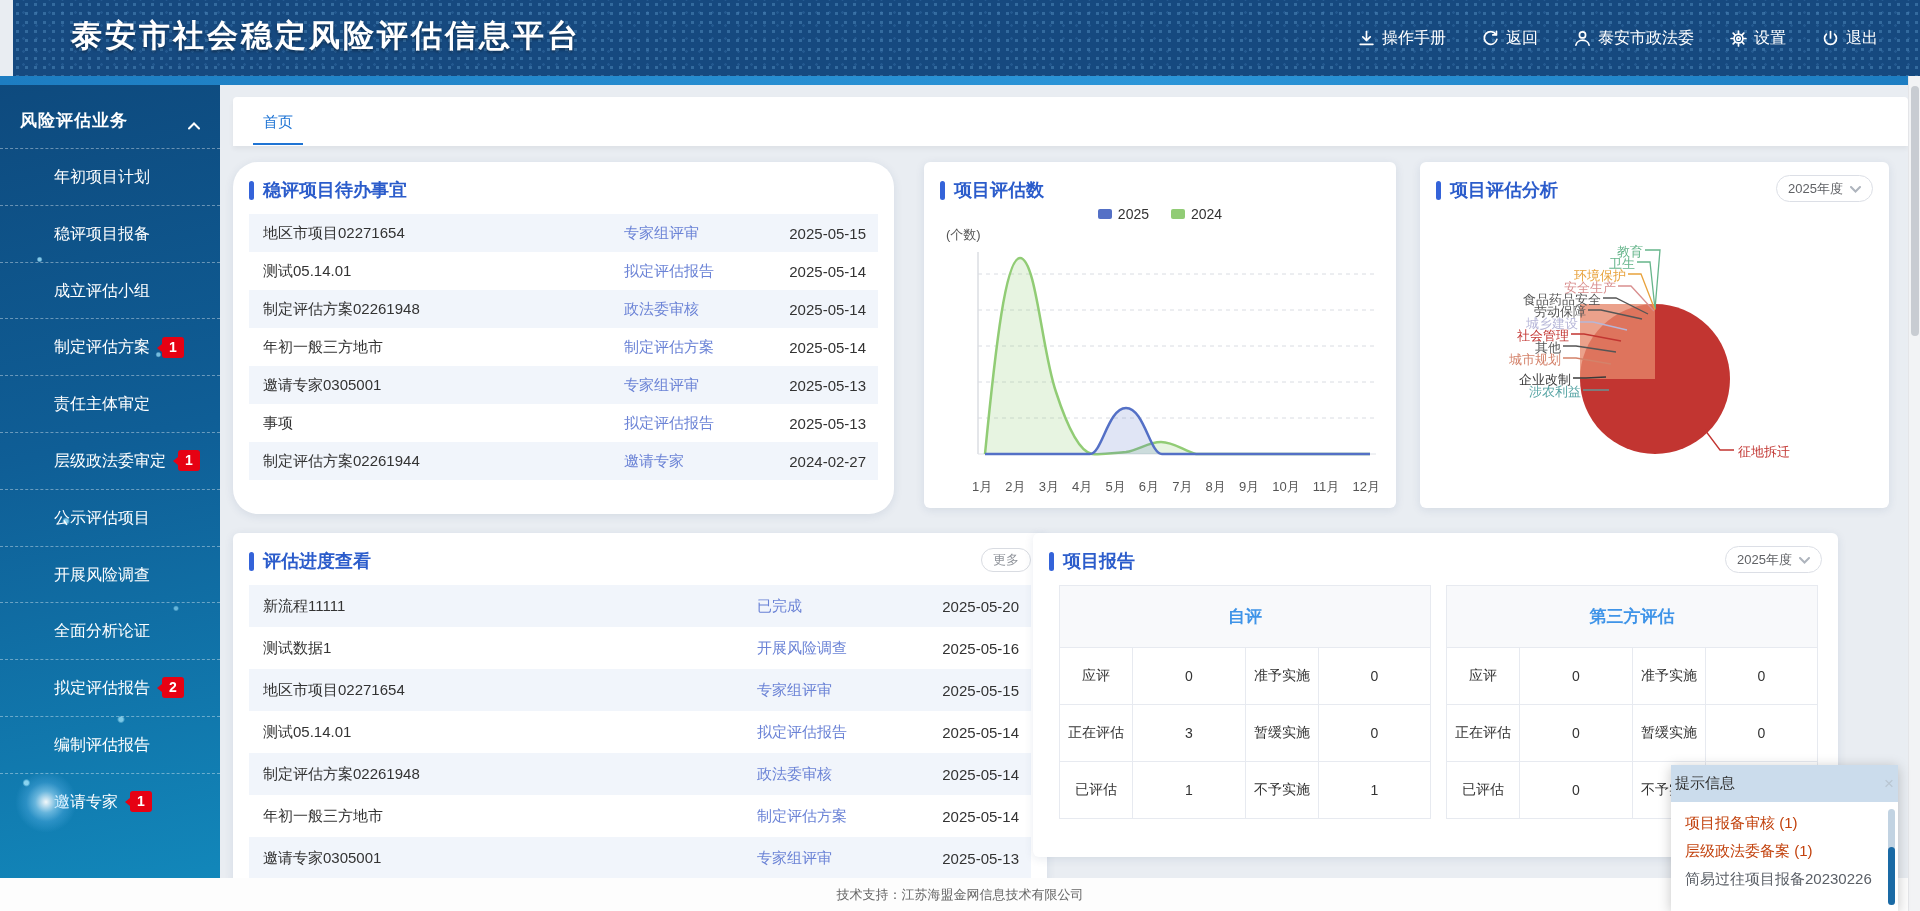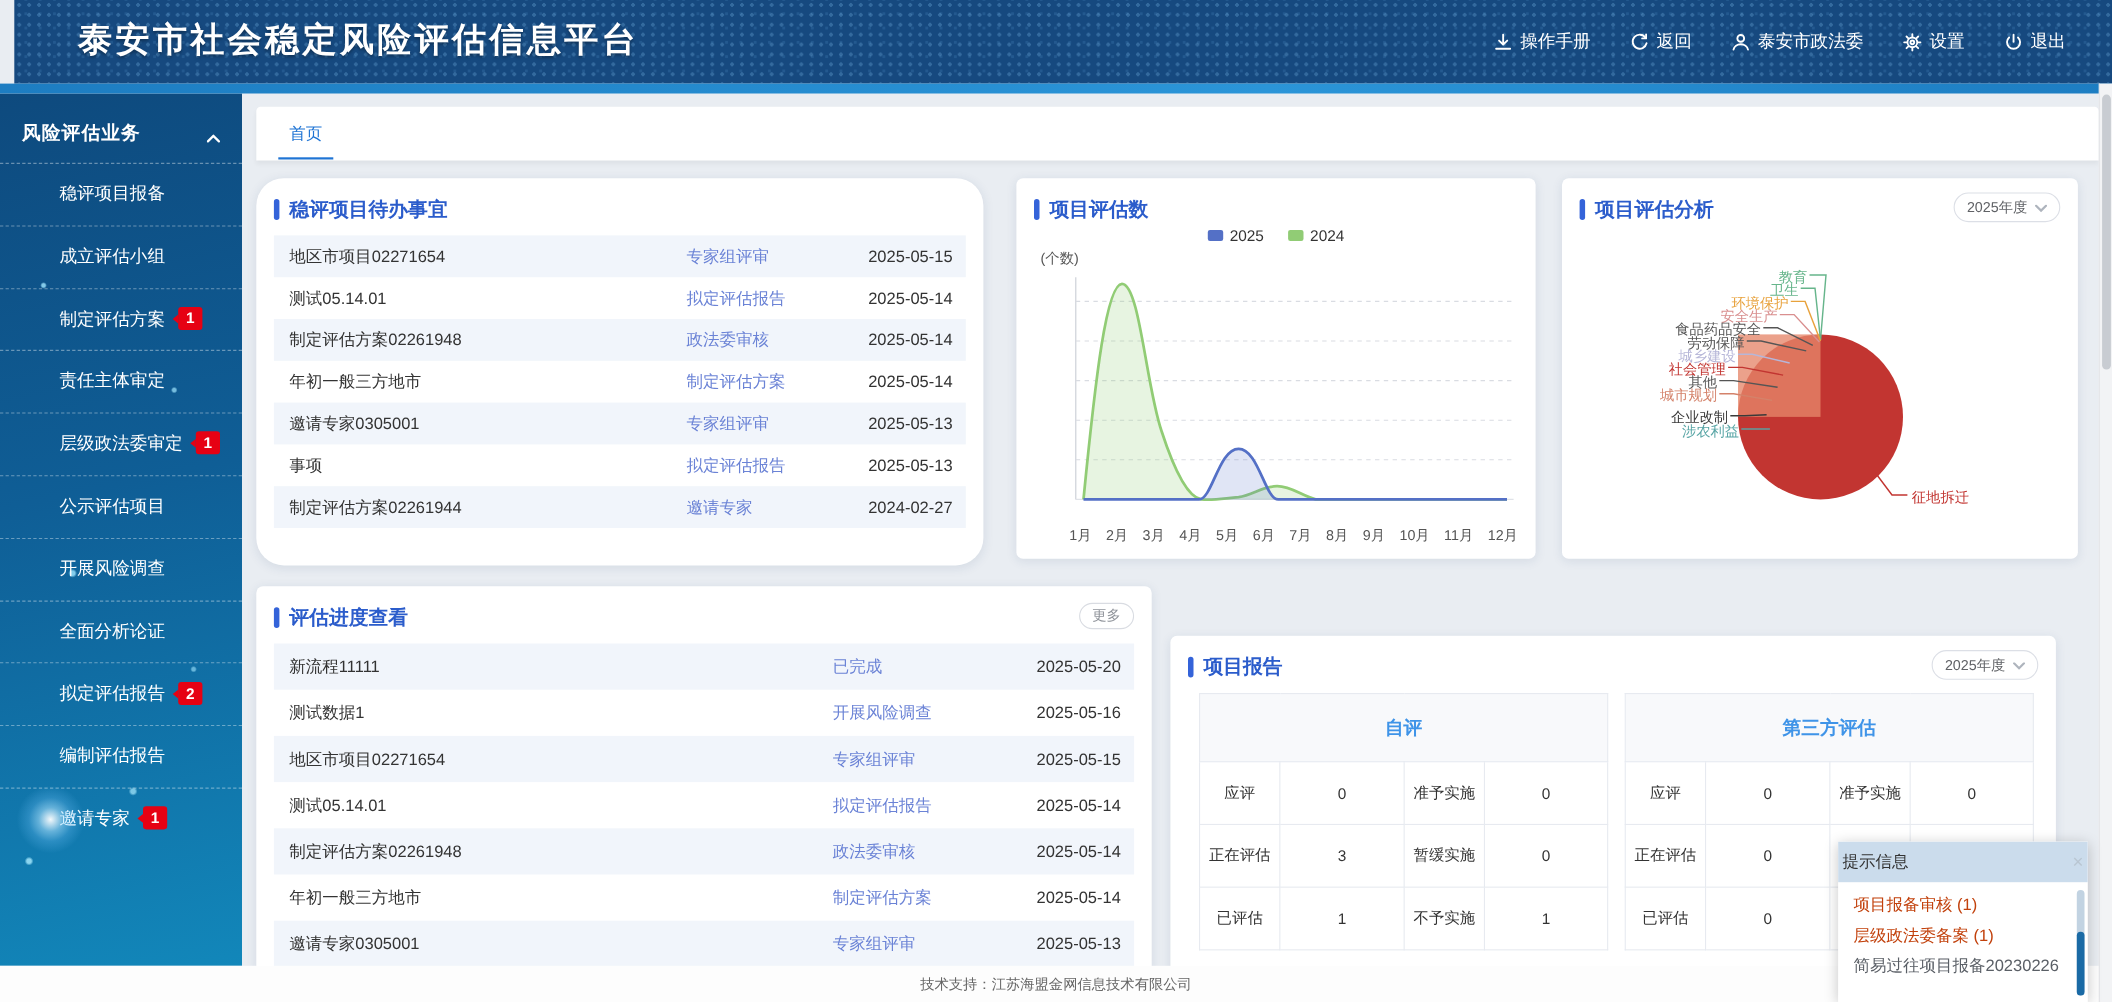--- a/index.html
+++ b/index.html
@@ -236,20 +236,21 @@
 
 <div class="sidebar">
   <div class="side-group">
     <span>风险评估业务</span>
     <span class="side-chevron">
       <svg viewBox="0 0 12 8">
           <polyline points="1,6.5 6,1.5 11,6.5"></polyline>
         </svg>
     </span>
   </div>
+  <div class="side-item"><span>年初项目计划</span></div>
   <div class="side-item"><span>稳评项目报备</span></div>
   <div class="side-item"><span>成立评估小组</span></div>
   <div class="side-item"><span>制定评估方案</span><span class="badge">1</span></div>
   <div class="side-item"><span>责任主体审定</span></div>
   <div class="side-item"><span>层级政法委审定</span><span class="badge">1</span></div>
   <div class="side-item"><span>公示评估项目</span></div>
   <div class="side-item"><span>开展风险调查</span></div>
   <div class="side-item"><span>全面分析论证</span></div>
   <div class="side-item"><span>拟定评估报告</span><span class="badge">2</span></div>
   <div class="side-item"><span>编制评估报告</span></div>
@@ -441,21 +442,21 @@
           <span class="row-date">2025-05-14</span>
         </div>
       <div class="row">
           <span class="row-name">邀请专家0305001</span>
           <a class="row-action">专家组评审</a>
           <span class="row-date">2025-05-13</span>
         </div>
     </div>
   </div>
 
-  <div class="card card5" style="left:844px; top:448px; width:805px; height:324px;margin-top:45px;">
+  <div class="card card5" style="left:813px; top:448px; width:805px; height:324px;">
     <div class="card-title">
       <span class="title-bar"></span>
       <span>项目报告</span>
     </div>
     <div class="year-select">
       <span>2025年度</span>
       <span class="sel-chevron"><svg viewBox="0 0 11 7">
             <polyline points="1,1 5.5,5.5 10,1"></polyline>
           </svg></span>
     </div>

